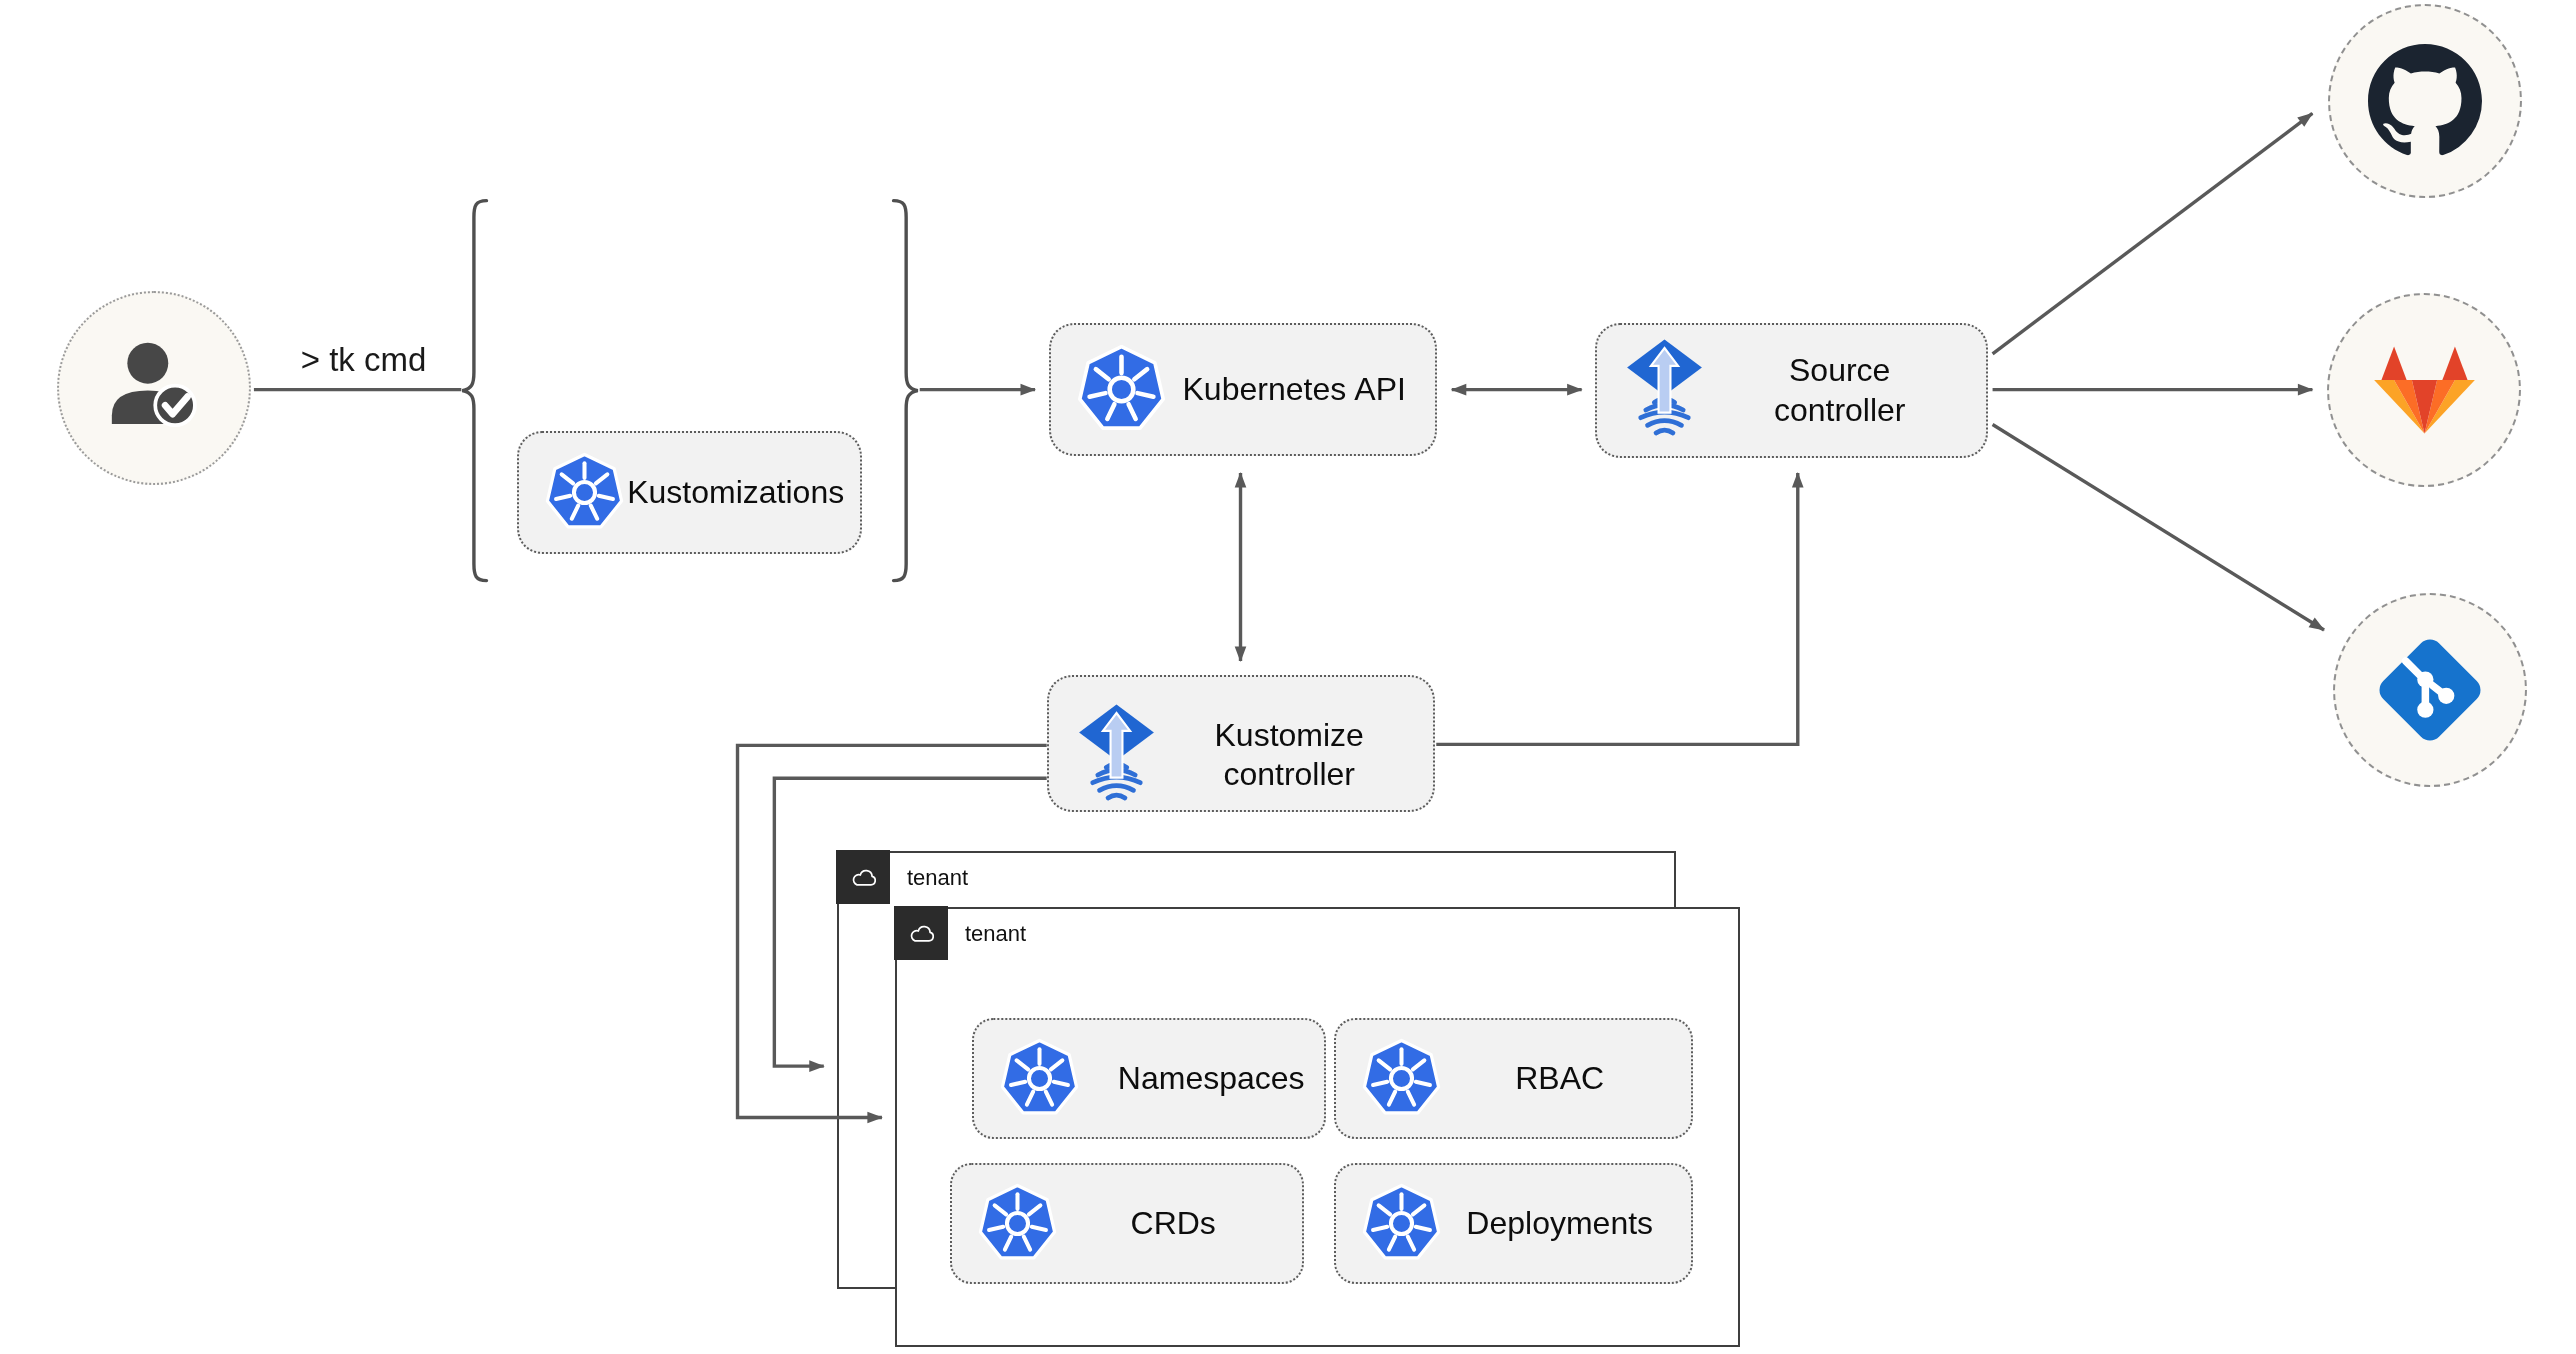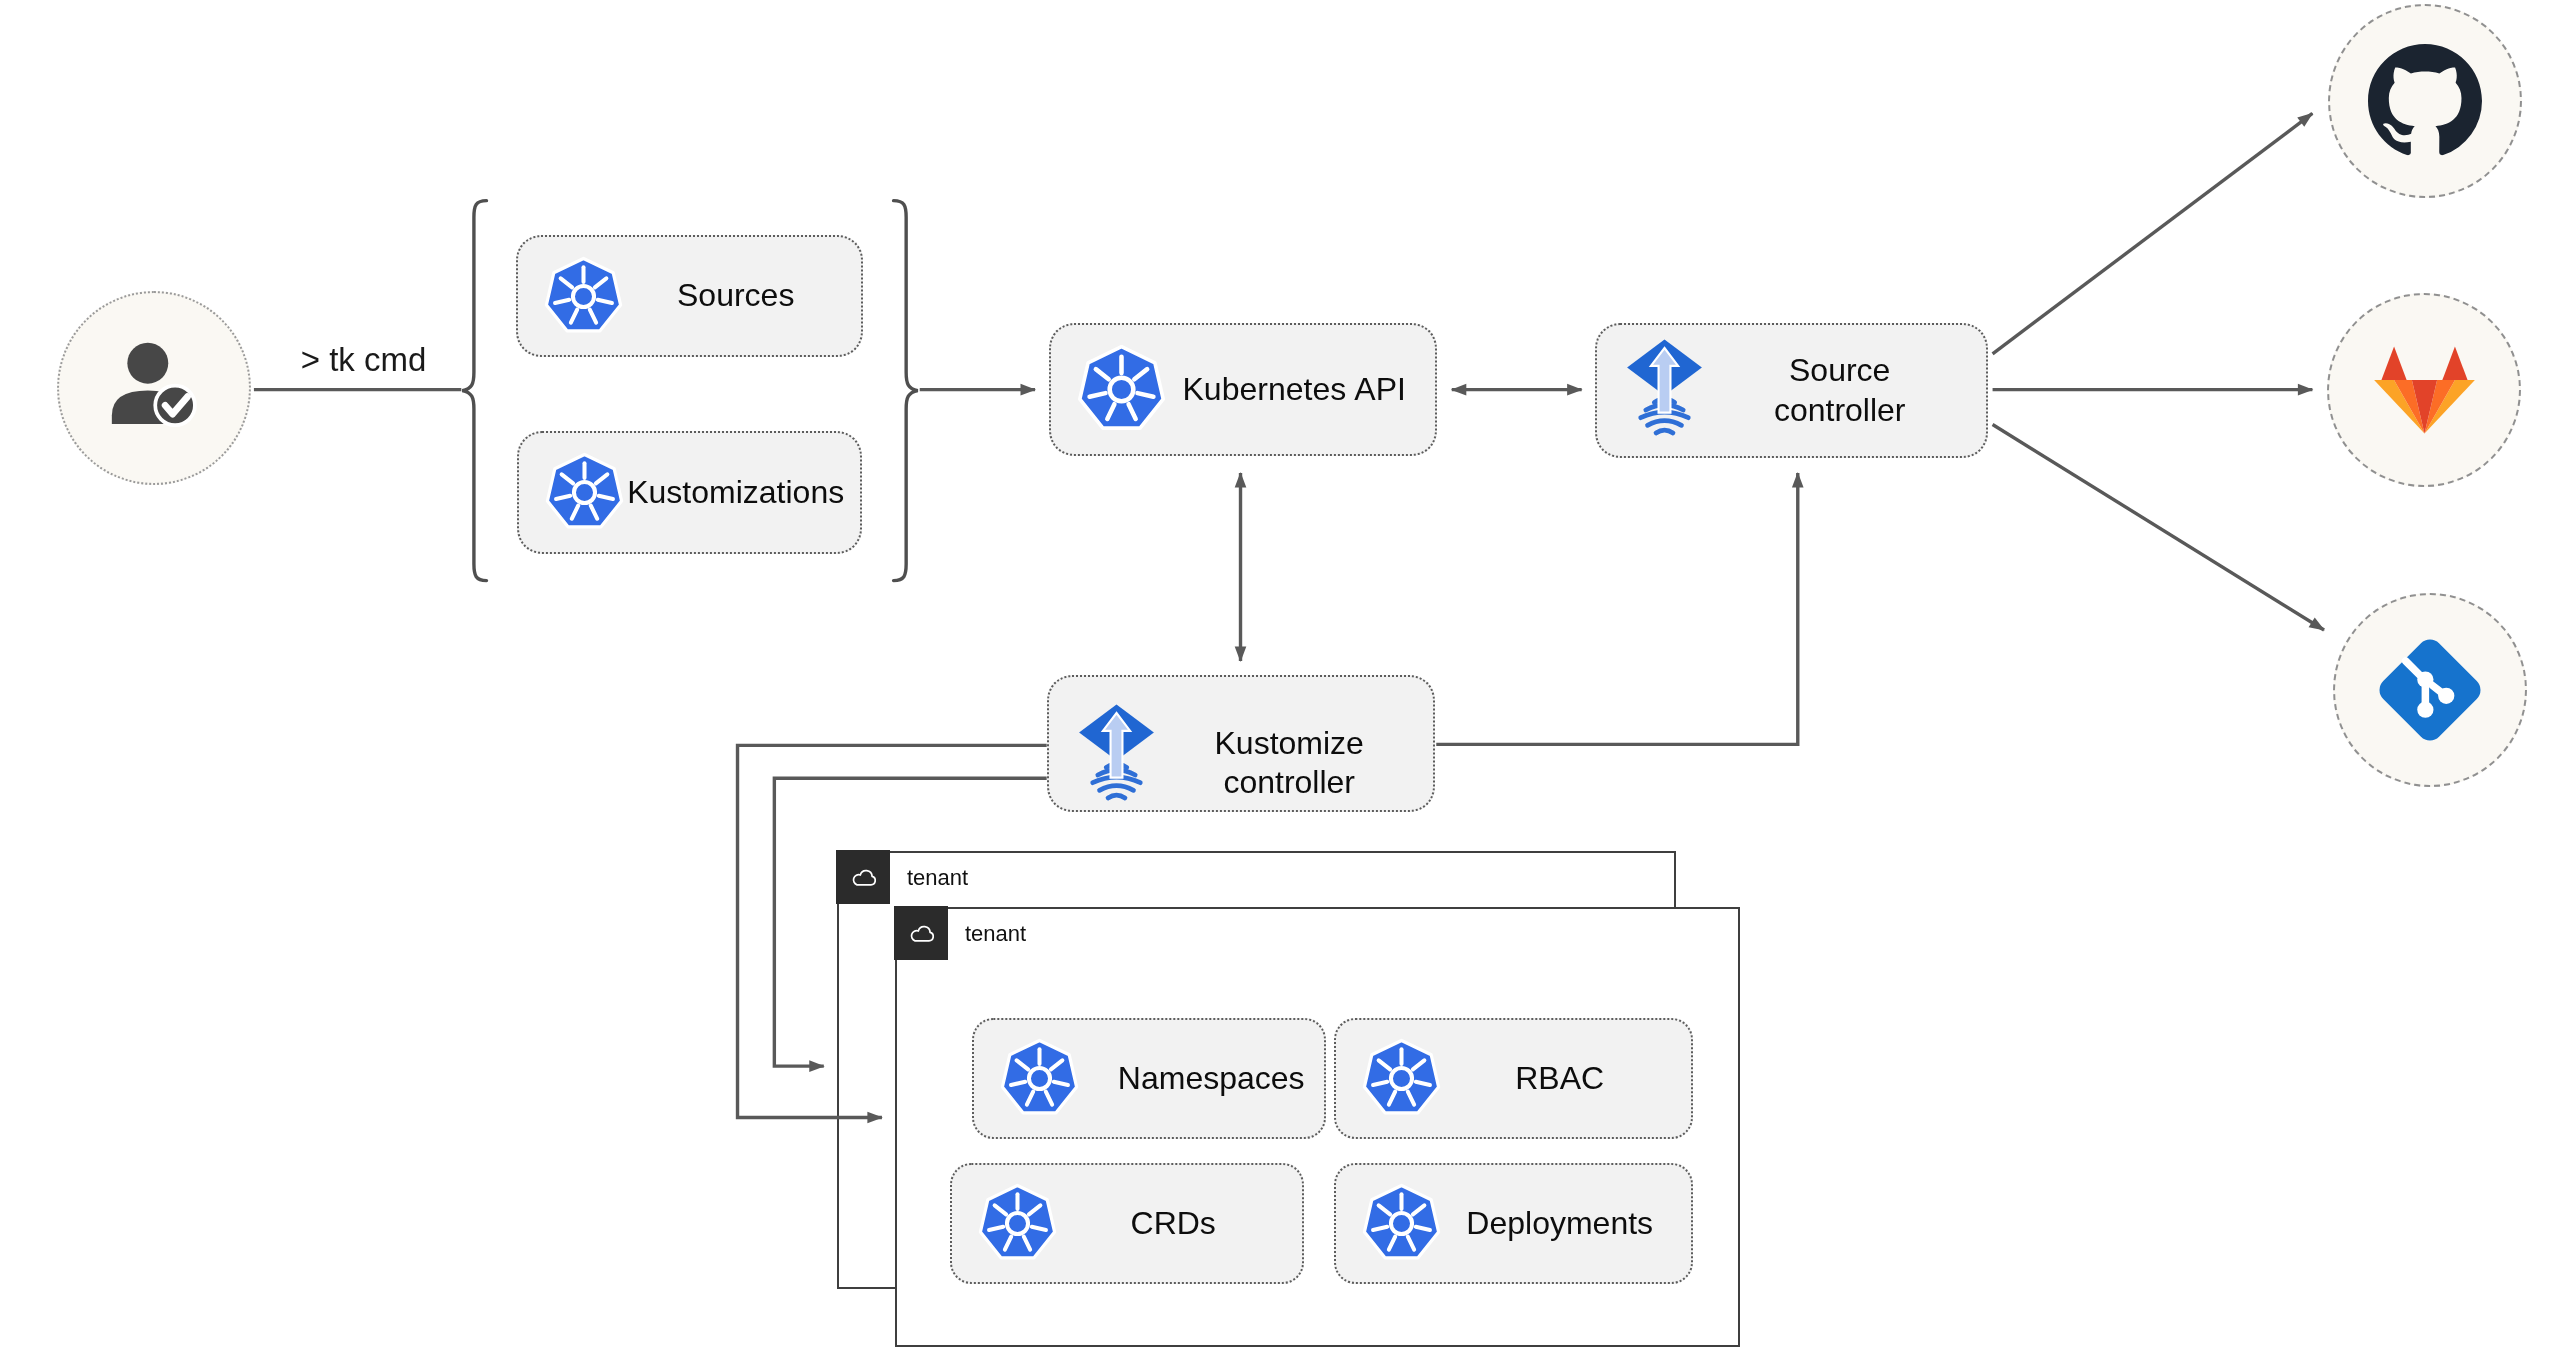--- a/index.html
+++ b/index.html
@@ -26,21 +26,21 @@
     padding-left:25px;
   }
   .node .icon{flex:0 0 auto;display:flex;align-items:center;justify-content:center;}
   .node .nlabel{
     flex:1 1 auto;text-align:center;
     font-size:32px;line-height:1.22;
     color:#0d0d0d;
     padding-right:13.6px;
     word-spacing:1px;
   }
-  .node.two-line .nlabel{max-width:223px;margin:8px auto;}
+  .node.two-line .nlabel{max-width:223px;margin:16px auto;}
   .ic-k8s{width:81px;height:85px;}
   .node.big .ic-k8s{width:91px;height:95px;}
   .ic-flux{width:85px;height:109px;}
   
   .actor-circle{
     position:absolute;z-index:5;
     width:194px;height:194px;border-radius:50%;
     background:var(--circle-fill,#f8f6f1);
     border:2.9px dotted #9a9a9a;
     display:flex;align-items:center;justify-content:center;
@@ -177,28 +177,20 @@
     <path class="wire" d="M 2056 438 L 2398 650" marker-end="url(#arrowE)"></path>
   </svg>
 
   <div class="actor-circle" style="left:57px;top:291px;">
     <svg class="user-ic" viewBox="0 0 100 100">
       <use href="#sym-user"></use>
     </svg>
   </div>
   <div class="cmd" style="left:286px;top:341px;width:155px;">&gt; tk cmd</div>
 
-  <div class="node" style="left:516px;top:235px;width:347px;height:122px;">
-    <span class="icon">
-      <svg class="ic-k8s" viewBox="0 0 100 104">
-          <use href="#sym-k8s"></use>
-        </svg>
-    </span>
-    <span class="nlabel">Sources</span>
-  </div>
   <div class="node" style="left:517px;top:431px;width:345px;height:123px;">
     <span class="icon">
       <svg class="ic-k8s" viewBox="0 0 100 104">
           <use href="#sym-k8s"></use>
         </svg>
     </span>
     <span class="nlabel">Kustomizations</span>
   </div>
 
   <div class="node big" style="left:1049px;top:323px;width:388px;height:133px;">

